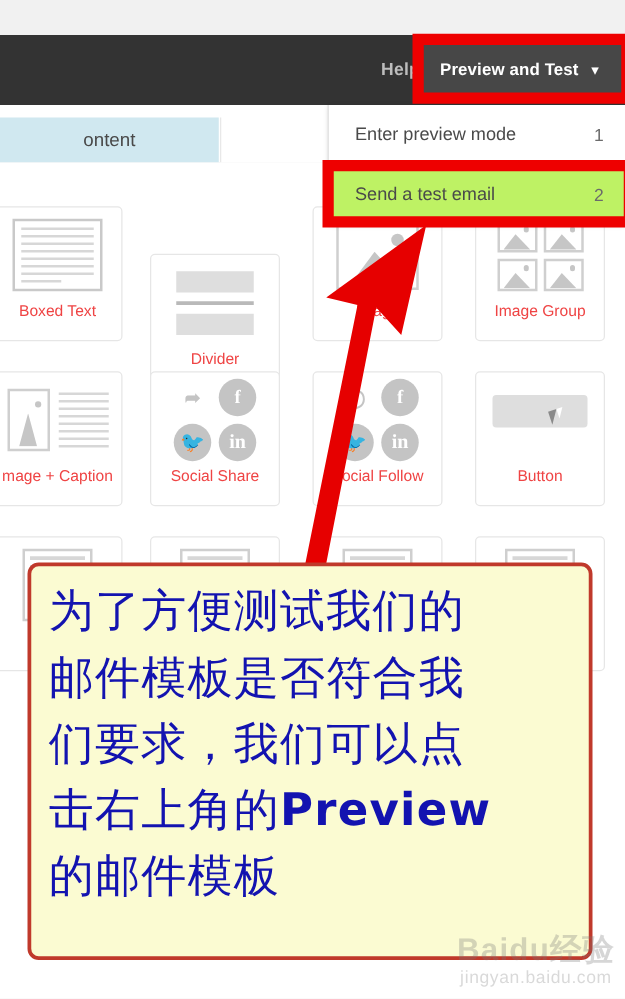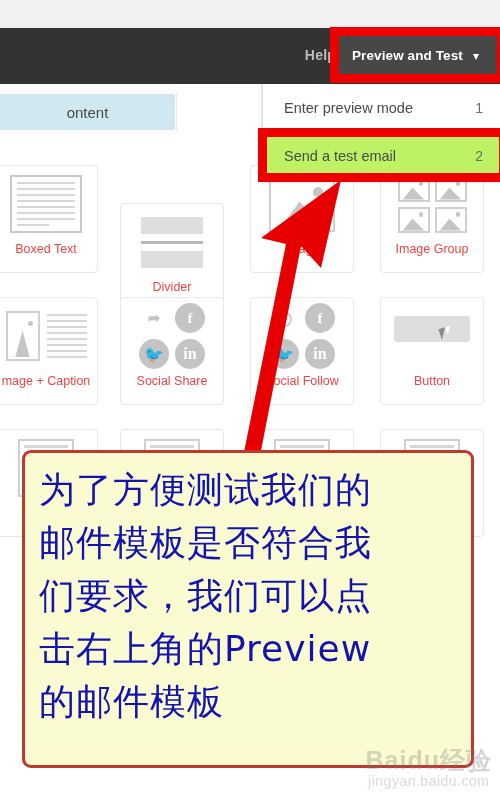--- a/index.html
+++ b/index.html
@@ -277,21 +277,21 @@
     border-radius: 9px;
     box-sizing: border-box;
     padding: 10px 16px 4px 14px;
     color: #1313b0;
     font-family: "DejaVu Sans", "Liberation Sans", sans-serif;
     font-size: 36px;
     line-height: 53px;
     letter-spacing: 1px;
     overflow: hidden;
   }
-  .note b { font-weight: normal; }
+  .note b { font-weight: bold; }
 
   
   .watermark {
     position: absolute;
     right: 8px;
     bottom: 10px;
     text-align: center;
     pointer-events: none;
   }
   .wm-main {

